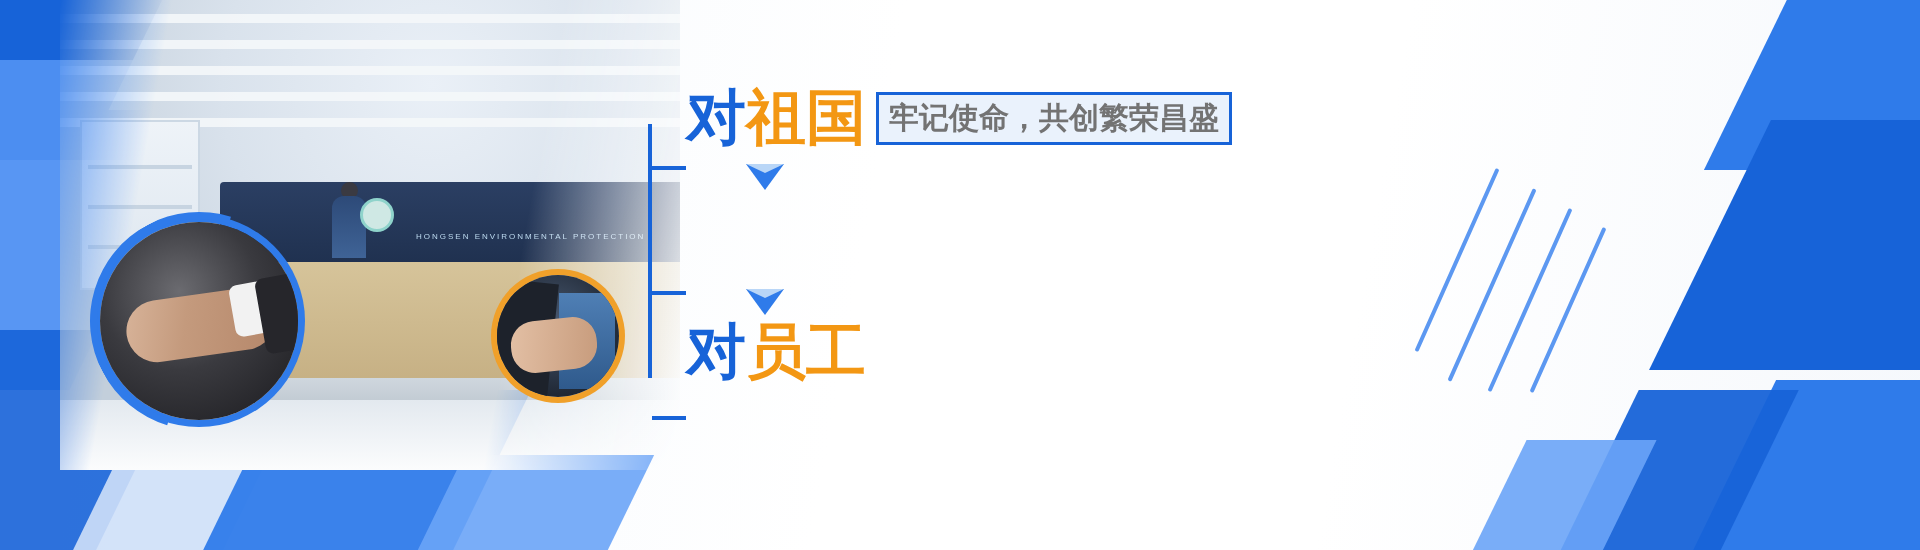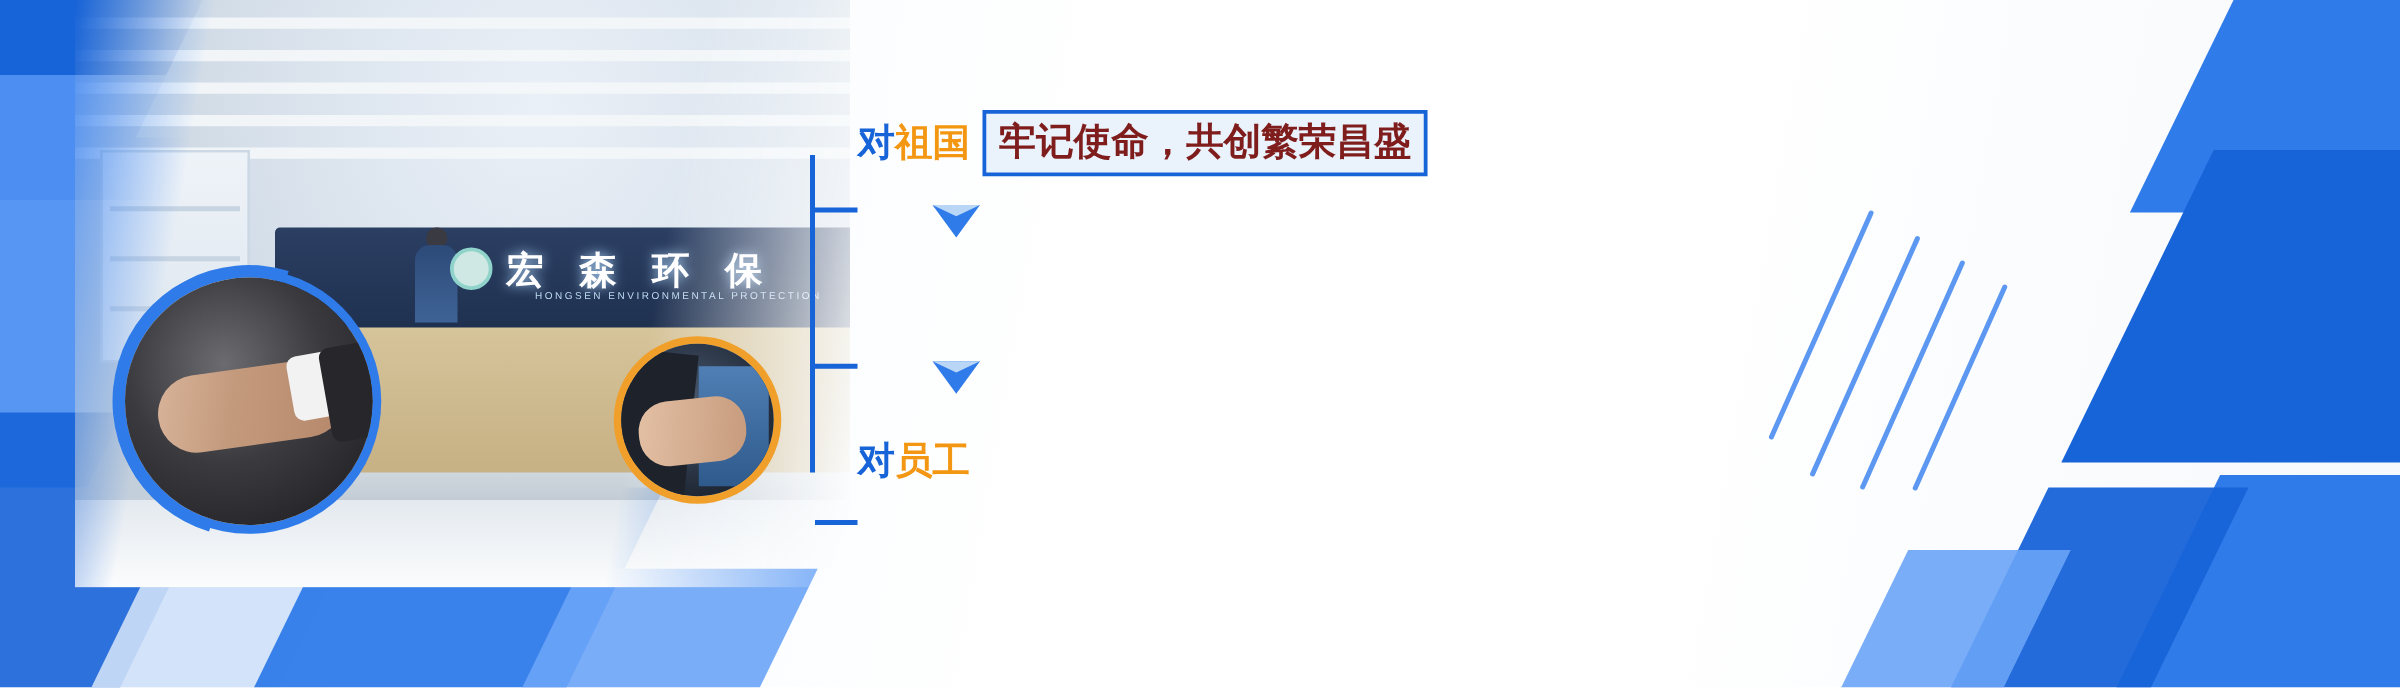--- a/index.html
+++ b/index.html
@@ -73,21 +73,21 @@
     position:absolute;left:300px;top:198px;width:34px;height:34px;border-radius:50%;
     background:#cfe8e4;border:3px solid #8fd3cb;box-sizing:border-box;
   }
   .logo-text{
     position:absolute;left:345px;top:196px;color:#ffffff;
     font-size:30px;letter-spacing:10px;font-weight:700;
     text-shadow:0 0 9px rgba(180,220,255,.9);
     font-family:"Liberation Sans","DejaVu Sans",sans-serif;
   }
   .logo-sub{
-    position:absolute;left:368px;top:232px;color:#bcd9ef;font-size:8px;letter-spacing:2px;
+    position:absolute;left:356px;top:232px;color:#bcd9ef;font-size:8px;letter-spacing:2px;
   }
   .person{position:absolute;left:272px;top:196px;width:34px;height:62px;
           background:linear-gradient(#2d4a78,#3f6396);border-radius:12px 12px 0 0;}
   .person-head{position:absolute;left:281px;top:182px;width:17px;height:17px;
           border-radius:50%;background:#3a3a42;}
   .wall-panel{position:absolute;left:20px;top:120px;width:120px;height:170px;
           background:linear-gradient(#eef3f8,#dde6ef);border:2px solid #ccd8e4;box-sizing:border-box;}
   .wall-shelf{position:absolute;left:28px;width:104px;height:4px;background:#c7d4e1;}
 
   .circ{
@@ -127,35 +127,35 @@
     border-left:4px solid #1763d8;box-sizing:border-box;
   }
   .bracket-tick{position:absolute;left:0;width:34px;height:4px;background:#1763d8;}
   .tick-1{top:42px;}
   .tick-2{top:167px;}
   .tick-3{top:292px;}
 
   .row{position:absolute;left:38px;display:flex;align-items:center;}
   .row-1{top:10px;}
   .row-2{top:135px;}
-  .row-3{top:276px;align-items:center;}
+  .row-3{top:244px;align-items:center;}
 
   .kicker{
-    font-size:30px;font-weight:700;line-height:1;white-space:nowrap;
+    font-size:60px;font-weight:700;line-height:1;white-space:nowrap;
     font-family:"Liberation Sans","DejaVu Sans",sans-serif;
   }
   .kicker .k-blue{color:#1763d8;}
   .kicker .k-orange{color:#f39713;}
 
   .phrase{
     margin-left:10px;
     display:inline-block;
     background:#eaf2fc;
     border:3px solid #1763d8;
-    color:#7f1d1d;
+    color:#737373;
     font-size:30px;font-weight:700;line-height:1;
     padding:8px 10px 9px 10px;
     white-space:nowrap;
     box-sizing:border-box;
     font-family:"Liberation Sans","DejaVu Sans",sans-serif;
   }
 
   .arrow{
     position:absolute;left:98px;width:0;height:0;
     border-left:19px solid transparent;border-right:19px solid transparent;
@@ -208,21 +208,20 @@
 
       <div class="desk-top"></div>
       <div class="desk-body"></div>
       <div class="desk-foot"></div>
       <div class="floor"></div>
 
       <div class="person-head"></div>
       <div class="person"></div>
 
       <div class="logo-badge"></div>
-      <div class="logo-text">宏 森 环 保</div>
       <div class="logo-sub">HONGSEN ENVIRONMENTAL PROTECTION</div>
     </div>
   </div>
 
   <div class="circ circ-a">
     <div class="hand"></div>
     <div class="cuff"></div>
     <div class="sleeve"></div>
   </div>
   <div class="ring-a"></div>

